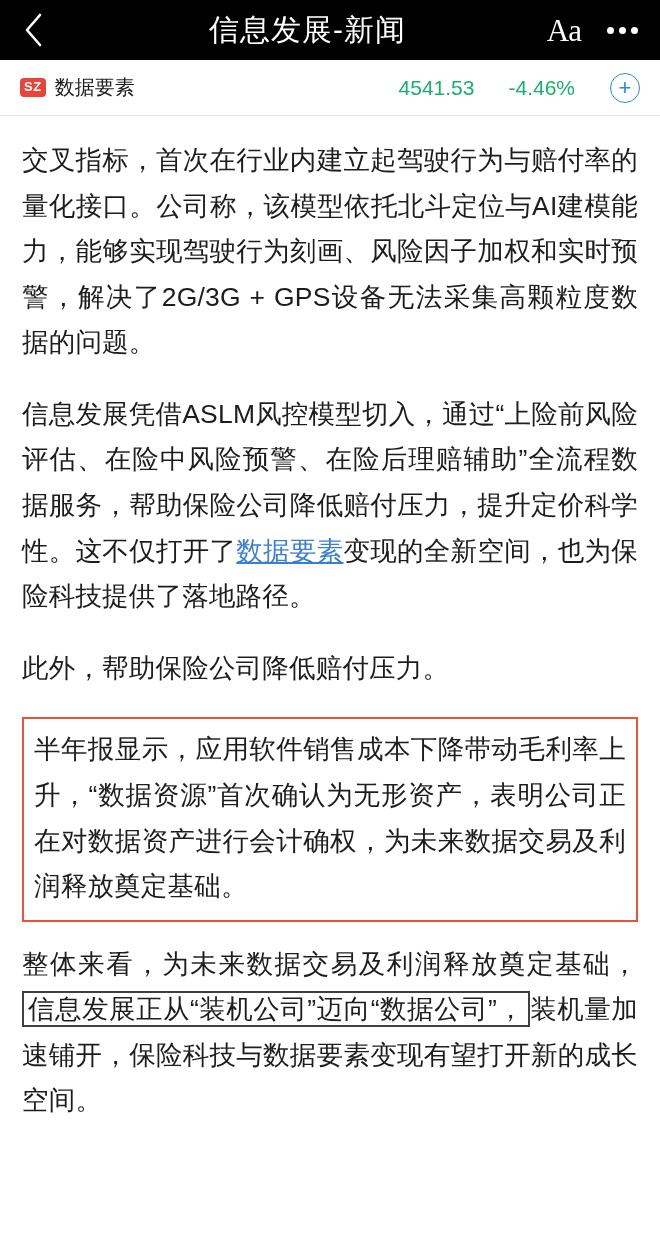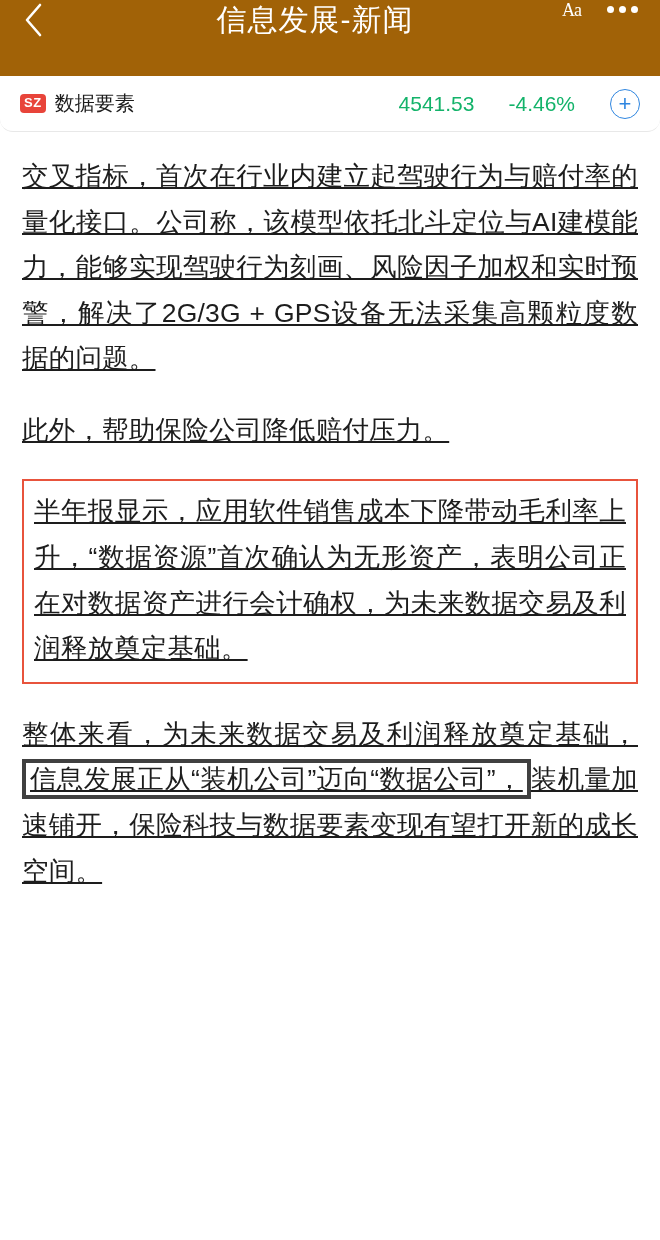--- a/index.html
+++ b/index.html
@@ -14,24 +14,24 @@
     position: relative;
     width: 660px;
     height: 1240px;
     background: #ffffff;
     display: flex;
     flex-direction: column;
   }
 
   
   .navbar {
-    height: 76px;
-    background: #a16207;
-    display: flex;
-    align-items: flex-start;
+    height: 60px;
+    background: #000000;
+    display: flex;
+    align-items: center;
     padding: 0 22px;
     flex: 0 0 auto;
   }
   .nav-back {
     width: 38px;
     height: 40px;
     display: flex;
     align-items: center;
     justify-content: flex-start;
     cursor: pointer;
@@ -49,21 +49,21 @@
     text-overflow: ellipsis;
     padding-left: 8px;
   }
   .nav-right {
     display: flex;
     align-items: center;
     gap: 26px;
   }
   .nav-font {
     color: #ffffff;
-    font-size: 18px;
+    font-size: 31px;
     line-height: 1;
     cursor: pointer;
     letter-spacing: -1px;
     font-family: "Liberation Serif", serif;
   }
   .nav-dots {
     display: flex;
     align-items: center;
     gap: 5px;
     cursor: pointer;
@@ -79,21 +79,20 @@
 
   
   .quote-bar {
     height: 56px;
     background: #ffffff;
     border-bottom: 1px solid #e8e8e8;
     display: flex;
     align-items: center;
     padding: 0 20px;
     flex: 0 0 auto;
-    border-radius: 13px;
   }
   .quote-left {
     display: flex;
     align-items: center;
     gap: 9px;
   }
   .badge-sz {
     background: #e8443a;
     color: #ffffff;
     font-size: 13px;
@@ -140,34 +139,33 @@
     overflow: hidden;
   }
   .para {
     font-size: 26.5px;
     line-height: 1.72;
     color: #1d1d1d;
     letter-spacing: 0.2px;
     margin-bottom: 26px;
     text-align: justify;
     font-family: "Liberation Sans", sans-serif;
-    text-decoration: underline;
   }
   .para:last-child { margin-bottom: 0; }
   .link {
     color: #3a7fd5;
   }
   .boxed {
     border: 2px solid #e8533c;
     padding: 8px 10px 10px 10px;
-    margin-bottom: 28px;
+    margin-bottom: 20px;
   }
   .boxed .para { margin-bottom: 0; }
   .inline-box {
-    border: 4px solid #404040;
+    border: 2px solid #404040;
     padding: 1px 4px;
     display: inline;
     line-height: 1.72;
   }
 </style>
 </head>
 <body>
 
 <div class="screen">
 
@@ -202,20 +200,21 @@
     <span class="quote-change">-4.46%</span>
     <div class="quote-add">
       <span>+</span>
     </div>
   </div>
 
   <div class="article">
 
     <p class="para">交叉指标，首次在行业内建立起驾驶行为与赔付率的量化接口。公司称，该模型依托北斗定位与AI建模能力，能够实现驾驶行为刻画、风险因子加权和实时预警，解决了2G/3G + GPS设备无法采集高颗粒度数据的问题。</p>
 
+    <p class="para"><span>信息发展凭借ASLM风控模型切入，通过“上险前风险评估、在险中风险预警、在险后理赔辅助”全流程数据服务，帮助保险公司降低赔付压力，提升定价科学性。这不仅打开了</span><a class="link" href="#">数据要素</a><span>变现的全新空间，也为保险科技提供了落地路径。</span></p>
 
     <p class="para">此外，帮助保险公司降低赔付压力。</p>
 
     <div class="boxed">
       <p class="para">半年报显示，应用软件销售成本下降带动毛利率上升，“数据资源”首次确认为无形资产，表明公司正在对数据资产进行会计确权，为未来数据交易及利润释放奠定基础。</p>
     </div>
 
     <p class="para"><span>整体来看，为未来数据交易及利润释放奠定基础，</span><span class="inline-box">信息发展正从“装机公司”迈向“数据公司”，</span><span>装机量加速铺开，保险科技与数据要素变现有望打开新的成长空间。</span></p>
 
   </div>

